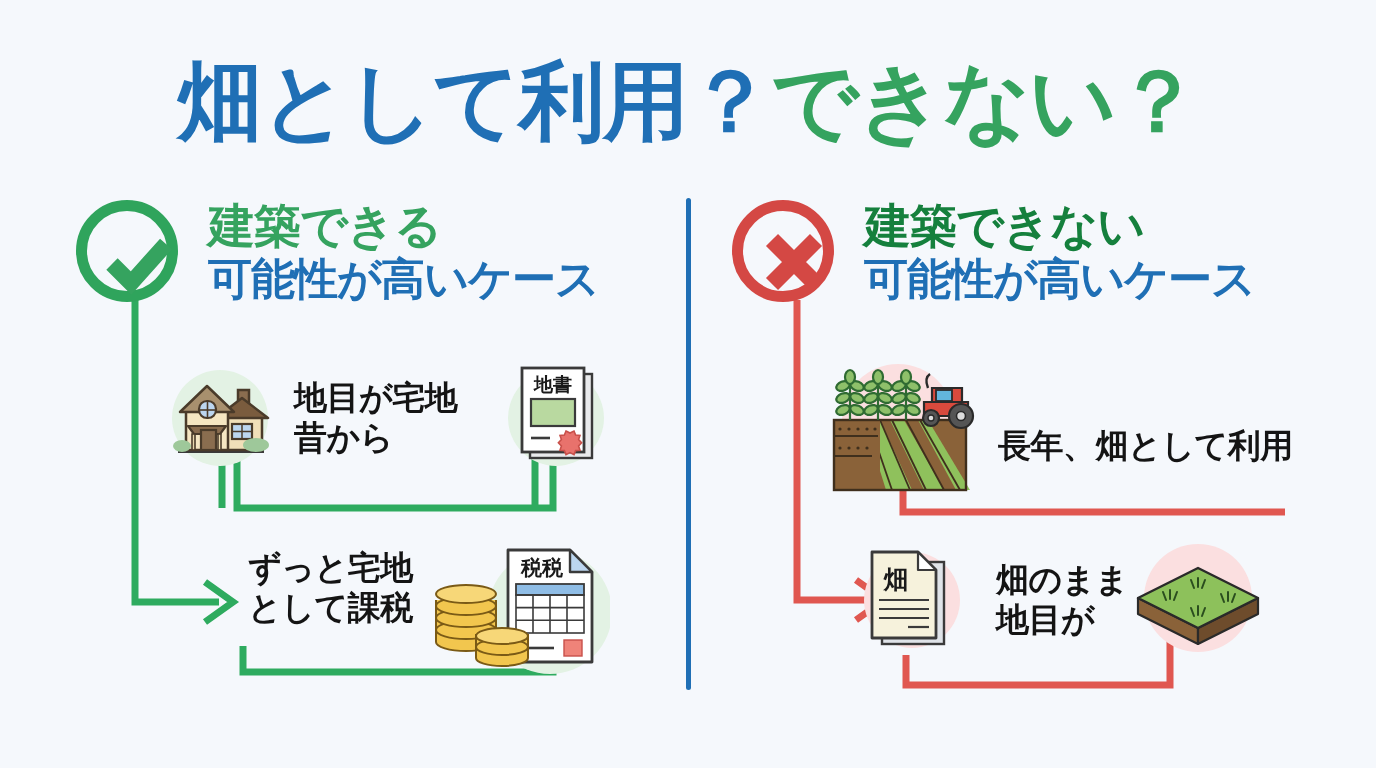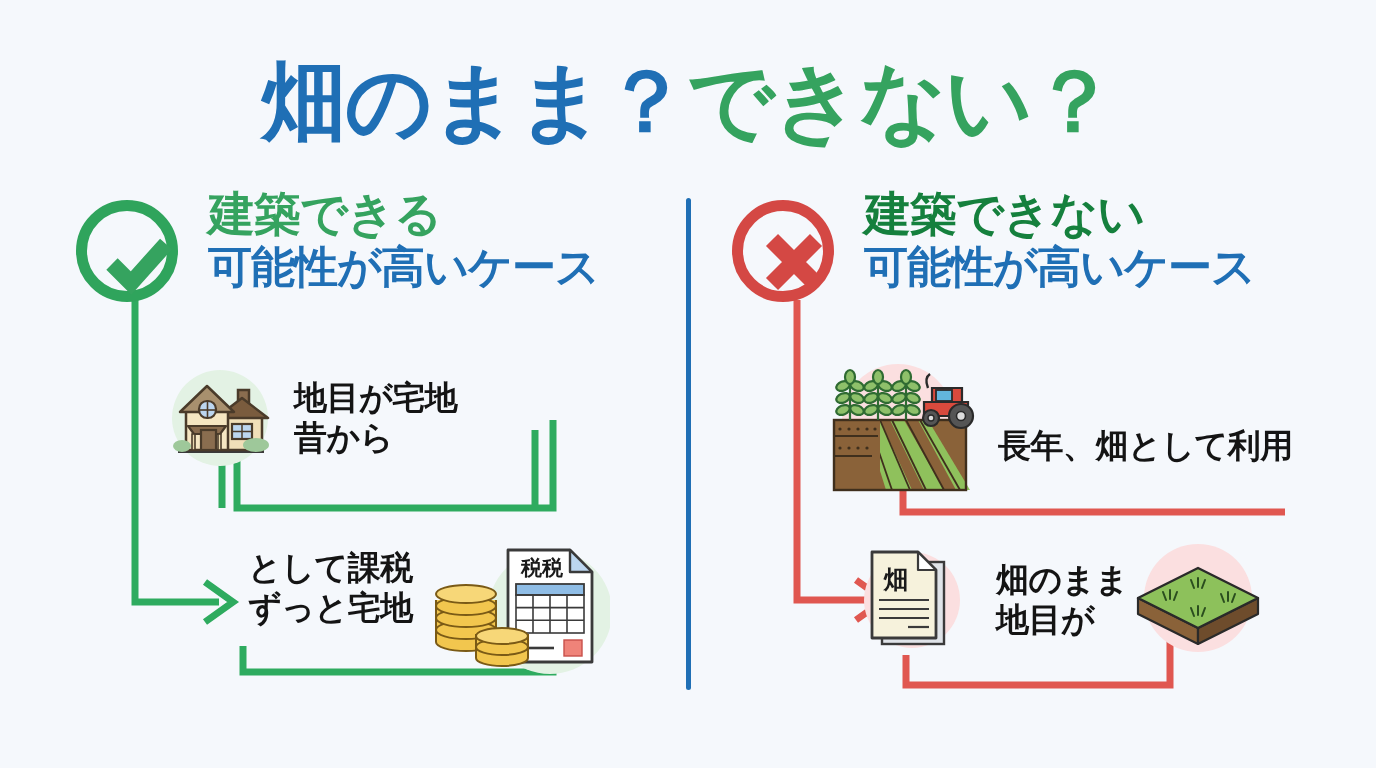--- a/index.html
+++ b/index.html
@@ -39,21 +39,21 @@
   .badge{
     position:absolute;left:16px;top:10px;
     width:102px;height:102px;border-radius:50%;
     box-sizing:border-box;
   }
   .badge.ok{border:11px solid #2fa45c;}
   .badge.ng{border:11px solid #d44844;}
   .badge svg{position:absolute;left:-11px;top:-11px;}
 
   
-  .head{position:absolute;top:0;}
+  .head{position:absolute;top:12px;}
   #panel-left .head{left:148px;}
   #panel-right .head{left:148px;}
   .head-line1{
     font-size:47px;font-weight:bold;line-height:1.02;
     letter-spacing:-1px;white-space:nowrap;
   }
   .head-line2{
     font-size:44px;font-weight:bold;line-height:1.12;
     letter-spacing:-1px;white-space:nowrap;color:#1f6fb5;
     margin-top:4px;
@@ -95,21 +95,21 @@
   #row-r2{left:852px;top:540px;}
   #row-r2 .label{margin-left:24px;}
   #icon-r2b{position:absolute;left:1128px;top:540px;}
 </style>
 </head>
 <body>
 
 <div id="stage">
 
   <div id="title">
-    <span class="blue">畑のまま？</span><span class="green">できない？</span>
+    <span class="blue">畑として利用？</span><span class="green">できない？</span>
   </div>
 
   <div id="divider"></div>
 
   <svg id="flow" viewBox="0 0 1376 768">
 
     <g fill="none" stroke="#2eab5f" stroke-width="7" stroke-linecap="butt" stroke-linejoin="miter">
       <path d="M135,300 L135,602 L219,602"></path>
       <path d="M237,417 L237,508 L553,508 L553,420"></path>
       <path d="M243,646 L243,672 L553,672 L553,618"></path>
@@ -177,25 +177,36 @@
         <ellipse cx="22" cy="88" rx="9" ry="6" fill="#9ec89a"></ellipse>
         <ellipse cx="96" cy="87" rx="13" ry="7" fill="#9ec89a"></ellipse>
       </svg>
     </div>
     <div class="label">
       <div>地目が宅地</div>
       <div>昔から</div>
     </div>
   </div>
 
+  <div class="icon-wrap" id="icon-l1b">
+    <div class="halo green"></div>
+    <svg width="120" height="120" viewBox="0 0 120 120">
+      <rect x="34" y="16" width="62" height="84" fill="#e9eaec" stroke="#3a3a3a" stroke-width="2.4"></rect>
+      <rect x="26" y="10" width="62" height="84" fill="#ffffff" stroke="#3a3a3a" stroke-width="2.8"></rect>
+      <text x="57" y="33" text-anchor="middle" font-size="19" font-weight="bold" fill="#1a1a1a" font-family="DejaVu Sans, Liberation Sans, sans-serif">地書</text>
+      <rect x="35" y="41" width="44" height="27" fill="#b9d9a0" stroke="#3a3a3a" stroke-width="2.2"></rect>
+      <line x1="35" y1="80" x2="54" y2="80" stroke="#3a3a3a" stroke-width="2.6"></line>
+      <path d="M70 73 l4 2 4-2 1.6 4 4.4 0.4 -1.4 4.2 3 3.2 -3 3.2 1.4 4.2 -4.4 0.4 -1.6 4 -4-2 -4 2 -1.6-4 -4.4-0.4 1.4-4.2 -3-3.2 3-3.2 -1.4-4.2 4.4-0.4z" fill="#e8726c" stroke="#c8504a" stroke-width="1.6"></path>
+    </svg>
+  </div>
 
   <div class="row" id="row-l2">
     <div class="label">
+      <div>ずっと宅地</div>
       <div>として課税</div>
-      <div>ずっと宅地</div>
     </div>
   </div>
 
   <div id="icon-l2b" style="width:180px;height:140px;">
     <svg width="180" height="140" viewBox="0 0 180 140">
       <circle cx="120" cy="70" r="62" fill="#e3f2e4"></circle>
 
       <path d="M78 8 L140 8 L162 30 L162 120 L78 120 Z" fill="#ffffff" stroke="#3a3a3a" stroke-width="2.8" stroke-linejoin="round"></path>
       <path d="M140 8 L140 30 L162 30 Z" fill="#bcd6ef" stroke="#3a3a3a" stroke-width="2.4" stroke-linejoin="round"></path>
       <text x="112" y="33" text-anchor="middle" font-size="21" font-weight="bold" fill="#1a1a1a" font-family="DejaVu Sans, Liberation Sans, sans-serif">税税</text>

